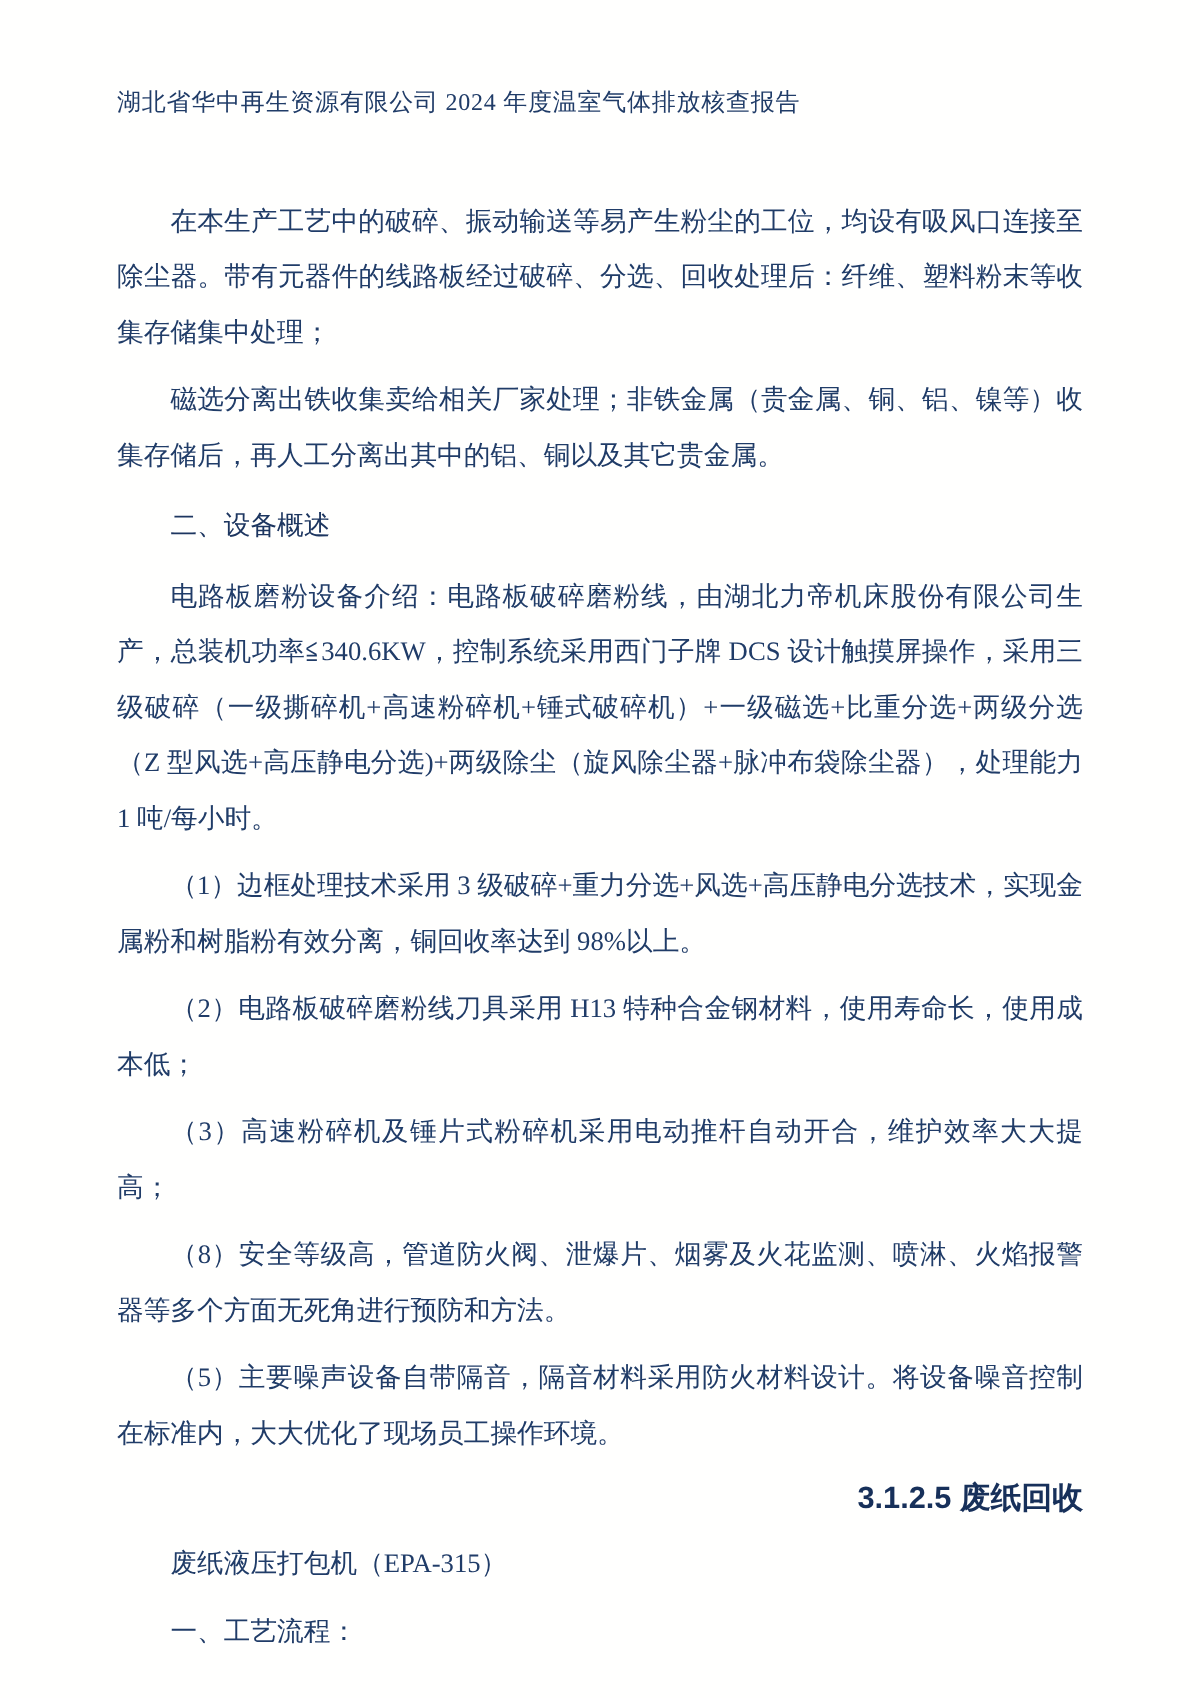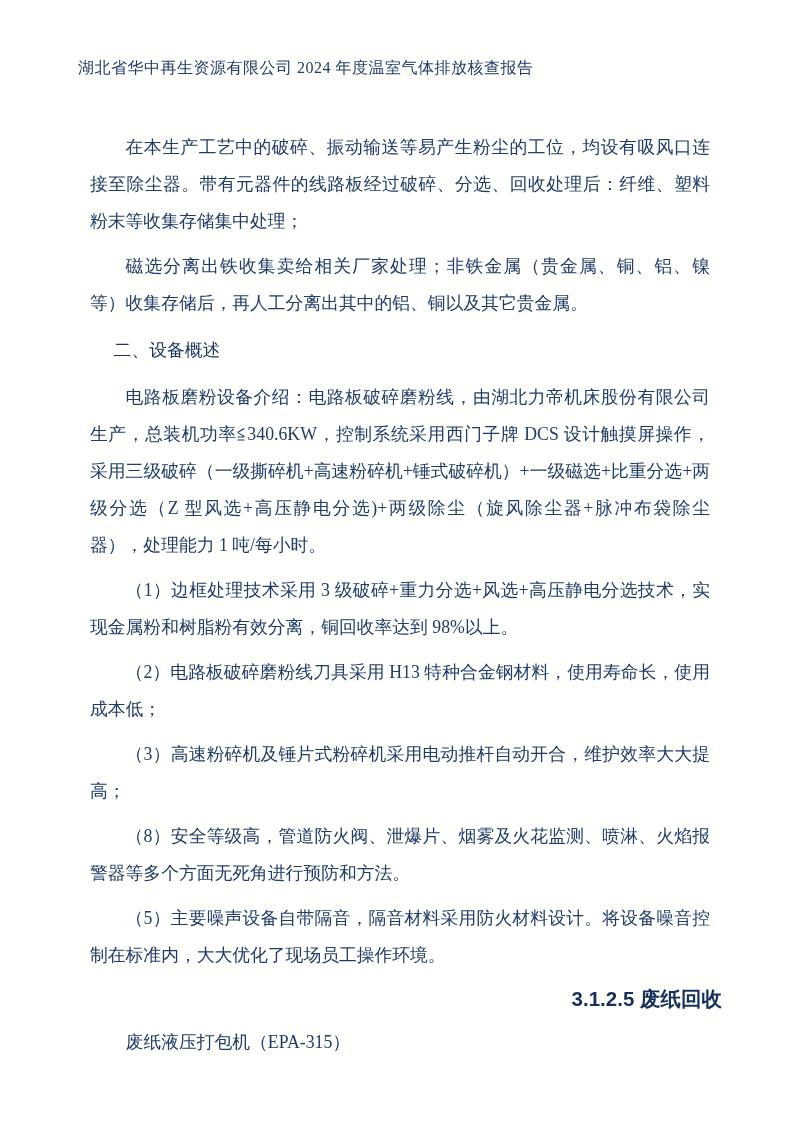--- a/index.html
+++ b/index.html
@@ -24,21 +24,21 @@
     font-size: 16px;
     letter-spacing: 0.5px;
     color: #203c68;
     margin: 0 0 50px 0;
     font-weight: normal;
   }
   .body-text {
     font-size: 17.8px;
     line-height: 37px;
     text-align: justify;
-    margin: 8px 12px;
+    margin: 8px 0;
     text-indent: 2em;
     color: #203c68;
   }
   .subhead {
     font-size: 17.8px;
     line-height: 37px;
     margin: 10px 0;
     text-indent: 2em;
     color: #1d3660;
   }
@@ -85,15 +85,16 @@
   <p class="body-text">（3）高速粉碎机及锤片式粉碎机采用电动推杆自动开合，维护效率大大提高；</p>
 
   <p class="body-text">（8）安全等级高，管道防火阀、泄爆片、烟雾及火花监测、喷淋、火焰报警器等多个方面无死角进行预防和方法。</p>
 
   <p class="body-text">（5）主要噪声设备自带隔音，隔音材料采用防火材料设计。将设备噪音控制在标准内，大大优化了现场员工操作环境。</p>
 
   <h3 class="section-heading">3.1.2.5 废纸回收</h3>
 
   <p class="body-text">废纸液压打包机（EPA-315）</p>
 
+  <p class="body-text">一、工艺流程：</p>
 
 
 </div>
 
 </body></html>

